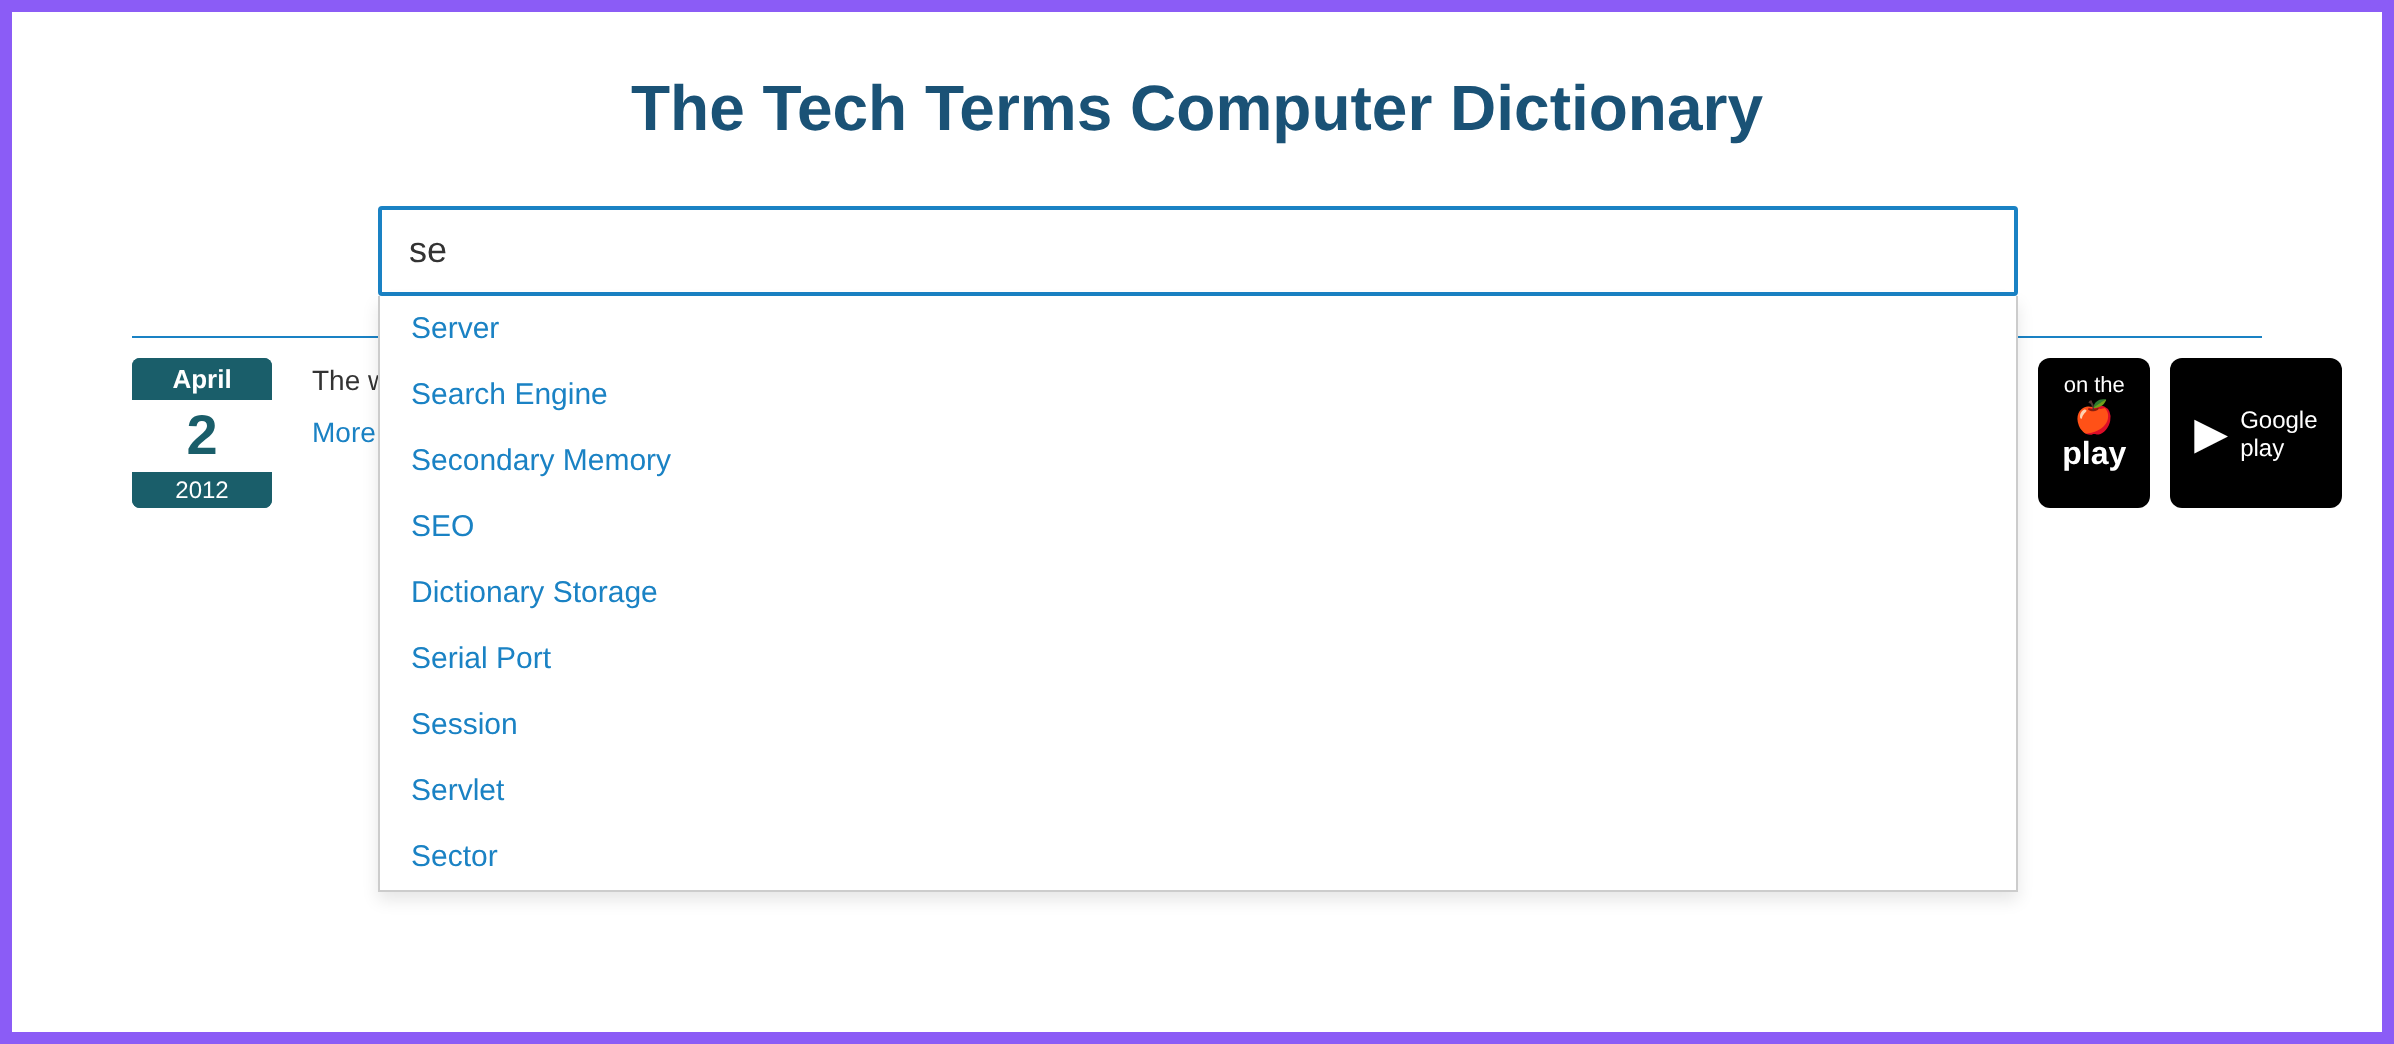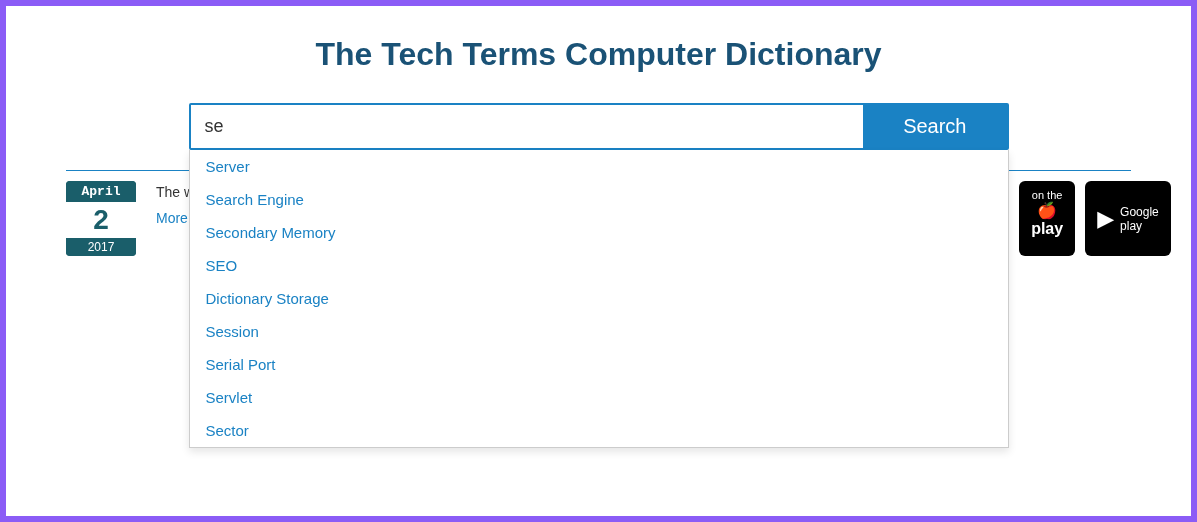--- a/index.html
+++ b/index.html
@@ -103,21 +103,20 @@
       border-radius: 4px;
       overflow: hidden;
       flex-shrink: 0;
       margin-right: 10px;
     }
     .date-badge-month {
       background: #1a5e6a;
       padding: 3px 0;
       font-size: 13px;
       font-weight: bold;
-      font-family: Liberation Mono, monospace;
     }
     .date-badge-day {
       background: #fff;
       color: #1a5e6a;
       font-size: 28px;
       font-weight: bold;
       padding: 2px 0;
     }
     .date-badge-year {
       background: #1a5e6a;
@@ -185,45 +184,44 @@
 <body>
 
 <div class="page-wrapper">
 
   <h1 class="site-title">The Tech Terms Computer Dictionary</h1>
 
   <div class="search-section">
     <div class="search-container">
       <div class="search-bar">
         <input class="search-input" type="text" value="se" style="">
-        <button class="search-button">Search</button>
       </div>
       <div class="autocomplete-dropdown">
         <div class="autocomplete-item">Server</div>
         <div class="autocomplete-item">Search Engine</div>
         <div class="autocomplete-item">Secondary Memory</div>
         <div class="autocomplete-item">SEO</div>
         <div class="autocomplete-item">Dictionary Storage</div>
+        <div class="autocomplete-item">Serial Port</div>
         <div class="autocomplete-item">Session</div>
-        <div class="autocomplete-item">Serial Port</div>
         <div class="autocomplete-item">Servlet</div>
         <div class="autocomplete-item">Sector</div>
       </div>
     </div>
   </div>
 
   <hr class="divider-line">
 
   <div class="main-content">
     <div class="left-content">
       <div class="content-row">
         <div class="date-badge">
           <div class="date-badge-month">April</div>
           <div class="date-badge-day">2</div>
-          <div class="date-badge-year">2017</div>
+          <div class="date-badge-year">2012</div>
         </div>
         <div class="article-text">
           <span>The word mo<span style="background:#1a82c4;color:transparent;padding:0 2px;">you can really</span> can be either internal or external to your computer. It allows one computer to... </span>
           <a href="#" class="read-more">Read More</a>
           <br>
           <a href="#" class="more-link">More</a>
         </div>
       </div>
     </div>
 

